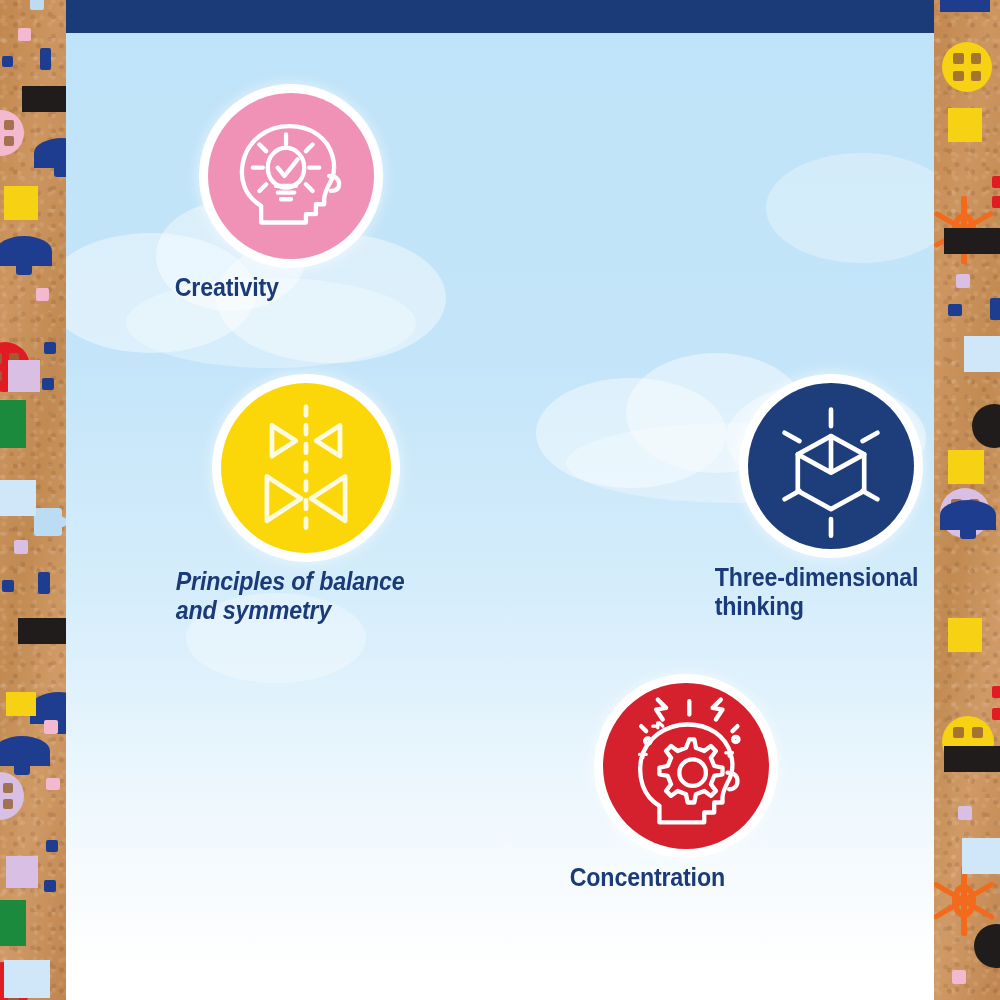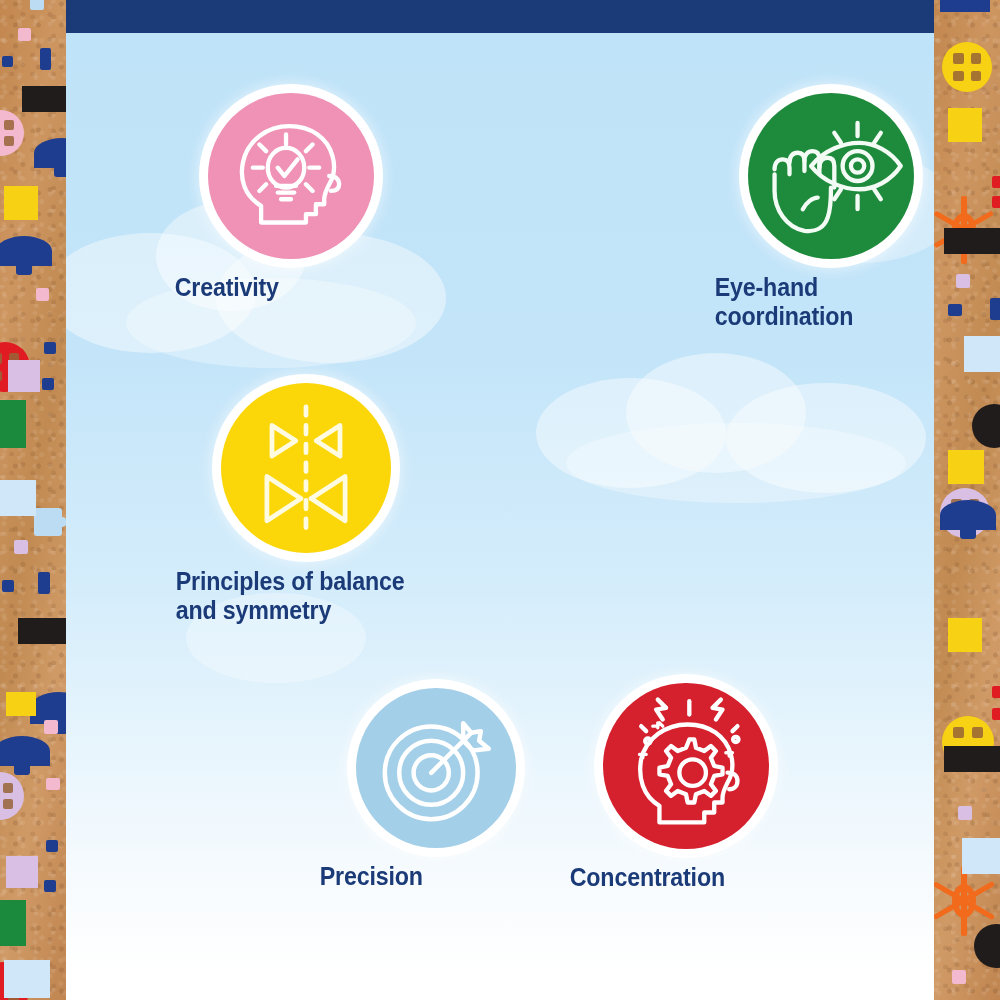--- a/index.html
+++ b/index.html
@@ -246,73 +246,54 @@
               <path d="M41 56 L53 56 M42 60 L52 60 M44 64 L50 64"></path>
               <path d="M42 45 l4 5 l8 -10"></path>
               <path d="M47 25 v6 M31 31 l4 4 M63 31 l-4 4 M27 45 h6 M61 45 h6 M31 59 l4 -4 M63 59 l-4 -4"></path>
             </svg>
           </div>
         </div>
         <div class="caption">Creativity</div>
       </div>
 
 
-      <div class="item" style="left:640px;top:60px;width:250px;">
-        <div class="disc-wrap" style="width:166px;height:166px;">
-          <div class="disc" style="background:#1e8a3c;">
-            <svg viewBox="0 0 100 100" fill="none" stroke="#f2fbf4" stroke-width="2.6" stroke-linecap="round" stroke-linejoin="round">
-              <path d="M38 44 C46 34 58 30 67 30 C76 30 86 35 92 44 C86 53 76 58 67 58 C58 58 46 54 38 44 Z"></path>
-              <circle cx="66" cy="44" r="9"></circle>
-              <circle cx="66" cy="44" r="4"></circle>
-              <path d="M66 18 v8 M52 24 l4 6 M80 24 l-4 6 M66 70 v-8 M52 64 l4 -6 M80 64 l-4 -6"></path>
-              <path d="M16 46 c0 -4 2 -6 5 -6 c3 0 4 2 4 5 v4"></path>
-              <path d="M25 42 c0 -4 2 -6 5 -6 c3 0 4 2 4 5 v6"></path>
-              <path d="M34 41 c0 -4 2 -6 5 -6 c3 0 4 2 4 5 v9"></path>
-              <path d="M43 45 c0 -4 2 -6 5 -6 c3 0 4 2 4 5 v13"></path>
-              <path d="M16 49 v10 c0 11 7 22 18 24 c7 1 12 -2 14 -8 c2 -5 2 -12 2 -18"></path>
-              <path d="M33 70 c2 -4 6 -7 9 -7"></path>
-            </svg>
-          </div>
-        </div>
-        <div class="caption" style="white-space:pre-line;">Eye-hand
-coordination</div>
-      </div>
-
-      <div class="item" style="left:100px;top:350px;width:280px;">
+
+      <div class="item" style="left:100px;top:350px;width:280px;font-style:italic;">
         <div class="disc-wrap" style="width:170px;height:170px;">
           <div class="disc" style="background:#fbd609;">
             <svg viewBox="0 0 100 100" fill="none" stroke="#fffbe0" stroke-width="2.8" stroke-linecap="round" stroke-linejoin="round">
               <path d="M50 14 v5 M50 25 v5 M50 36 v5 M50 47 v5 M50 58 v5 M50 69 v5 M50 80 v5"></path>
               <path d="M30 25 L44 34 L30 43 Z"></path>
               <path d="M70 25 L56 34 L70 43 Z"></path>
               <path d="M27 55 L47 68 L27 81 Z"></path>
               <path d="M73 55 L53 68 L73 81 Z"></path>
             </svg>
           </div>
         </div>
         <div class="caption" style="white-space:pre-line;">Principles of balance
 and symmetry</div>
       </div>
 
 
-
-      <div class="item" style="left:245px;top:655px;width:250px;">
-        <div class="disc-wrap" style="width:160px;height:160px;">
-          <div class="disc" style="background:#a3cfe8;">
+      <div class="item" style="left:640px;top:350px;width:250px;">
+        <div class="disc-wrap" style="width:166px;height:166px;">
+          <div class="disc" style="background:#1e3d7b;">
             <svg viewBox="0 0 100 100" fill="none" stroke="#ffffff" stroke-width="2.8" stroke-linecap="round" stroke-linejoin="round">
-              <circle cx="47" cy="53" r="29"></circle>
-              <circle cx="47" cy="53" r="20"></circle>
-              <circle cx="47" cy="53" r="11"></circle>
-              <path d="M47 53 L72 28"></path>
-              <path d="M67 22 L72 28 L78 27 L77 33 L83 38 L73 39 L67 33 Z"></path>
+              <path d="M50 32 L70 43 L70 65 L50 76 L30 65 L30 43 Z"></path>
+              <path d="M50 32 L50 54 M50 54 L70 43 M50 54 L30 43"></path>
+              <path d="M50 16 v10 M50 82 v10"></path>
+              <path d="M22 30 l9 5 M69 65 l9 5"></path>
+              <path d="M78 30 l-9 5 M31 65 l-9 5"></path>
             </svg>
           </div>
         </div>
-        <div class="caption">Precision</div>
-      </div>
+        <div class="caption" style="white-space:pre-line;">Three-dimensional
+thinking</div>
+      </div>
+
 
       <div class="item" style="left:495px;top:650px;width:250px;">
         <div class="disc-wrap" style="width:166px;height:166px;">
           <div class="disc" style="background:#d5202e;">
             <svg viewBox="0 0 100 100" fill="none" stroke="#ffffff" stroke-width="2.6" stroke-linecap="round" stroke-linejoin="round">
               <path d="M34 84 L34 74 C24 68 21 57 23 46 C26 33 38 25 51 25 C64 25 74 32 77 43 C79 50 78 55 75 60 C73 64 72 66 72 69 L72 72 L67 72 L67 78 L61 78 L61 84 Z"></path>
               <path d="M75 54 C79 54 81 56 81 59 C81 62 79 64 76 64"></path>
               <g stroke-width="2.6">
                 <path d="M52 34 l3 0 l1 5 l5 2 l4 -3 l3 3 l-3 4 l2 5 l5 1 l0 4 l-5 1 l-2 5 l3 4 l-3 3 l-4 -3 l-5 2 l-1 5 l-4 0 l-1 -5 l-5 -2 l-4 3 l-3 -3 l3 -4 l-2 -5 l-5 -1 l0 -4 l5 -1 l2 -5 l-3 -4 l3 -3 l4 3 l5 -2 Z"></path>
                 <circle cx="54" cy="54" r="8"></circle>

